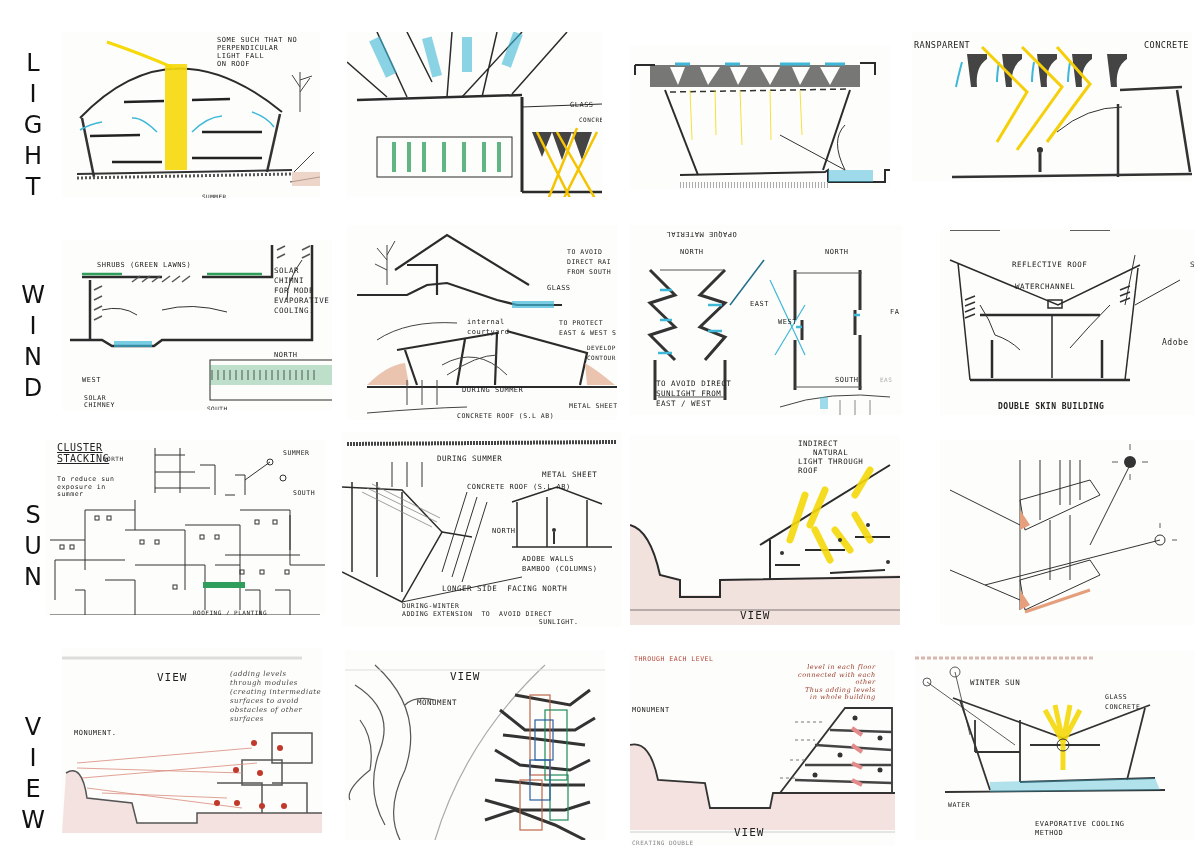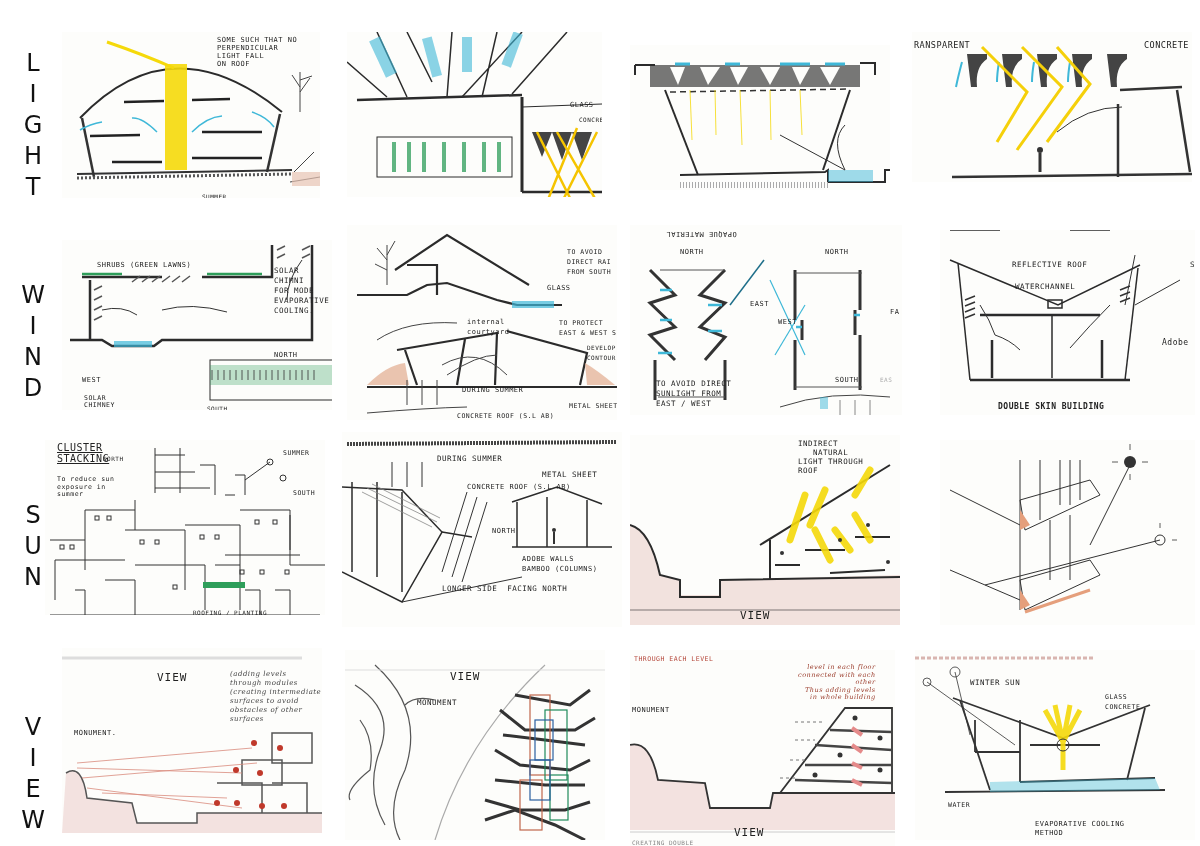--- a/index.html
+++ b/index.html
@@ -400,20 +400,23 @@
     <circle cx="212" cy="98" r="2" fill="#333"></circle>
       <line x1="212" y1="100" x2="212" y2="112" stroke="#333" stroke-width="2"></line>
   </svg>
   <div class="note" style="left:95px;top:22px;font-size:7.5px;">DURING SUMMER</div>
   <div class="note" style="left:200px;top:38px;font-size:7.5px;">METAL SHEET</div>
   <div class="note" style="left:125px;top:50px;font-size:7px;">CONCRETE ROOF (S.L AB)</div>
   <div class="note" style="left:150px;top:94px;font-size:7px;">NORTH</div>
   <div class="note" style="left:180px;top:122px;font-size:7px;">ADOBE WALLS
 BAMBOO (COLUMNS)</div>
   <div class="note" style="left:100px;top:152px;font-size:7.5px;">LONGER SIDE  FACING NORTH</div>
+  <div class="note" style="left:60px;top:170px;font-size:6.5px;line-height:8px;">DURING-WINTER
+ADDING EXTENSION  TO  AVOID DIRECT
+                               SUNLIGHT.</div>
 </div>
 
 <div class="panel" style="left:630px;top:435px;width:270px;height:190px;">
   <svg viewBox="0 0 270 190">
     <path d="M0 90 Q20 95 30 140 L50 145 L50 160 L90 160 L90 145 L270 140 L270 190 L0 190 Z" fill="#e8c7c2" opacity="0.5"></path>
     <g stroke="#2b2b2b" stroke-width="2" fill="none">
         <path d="M0 90 Q20 95 30 140 L50 145 L50 162 L90 162 L90 145 L270 142"></path>
         <path d="M130 110 L260 30"></path>
         <line x1="140" y1="105" x2="140" y2="145"></line>
         <line x1="145" y1="130" x2="170" y2="130"></line>

